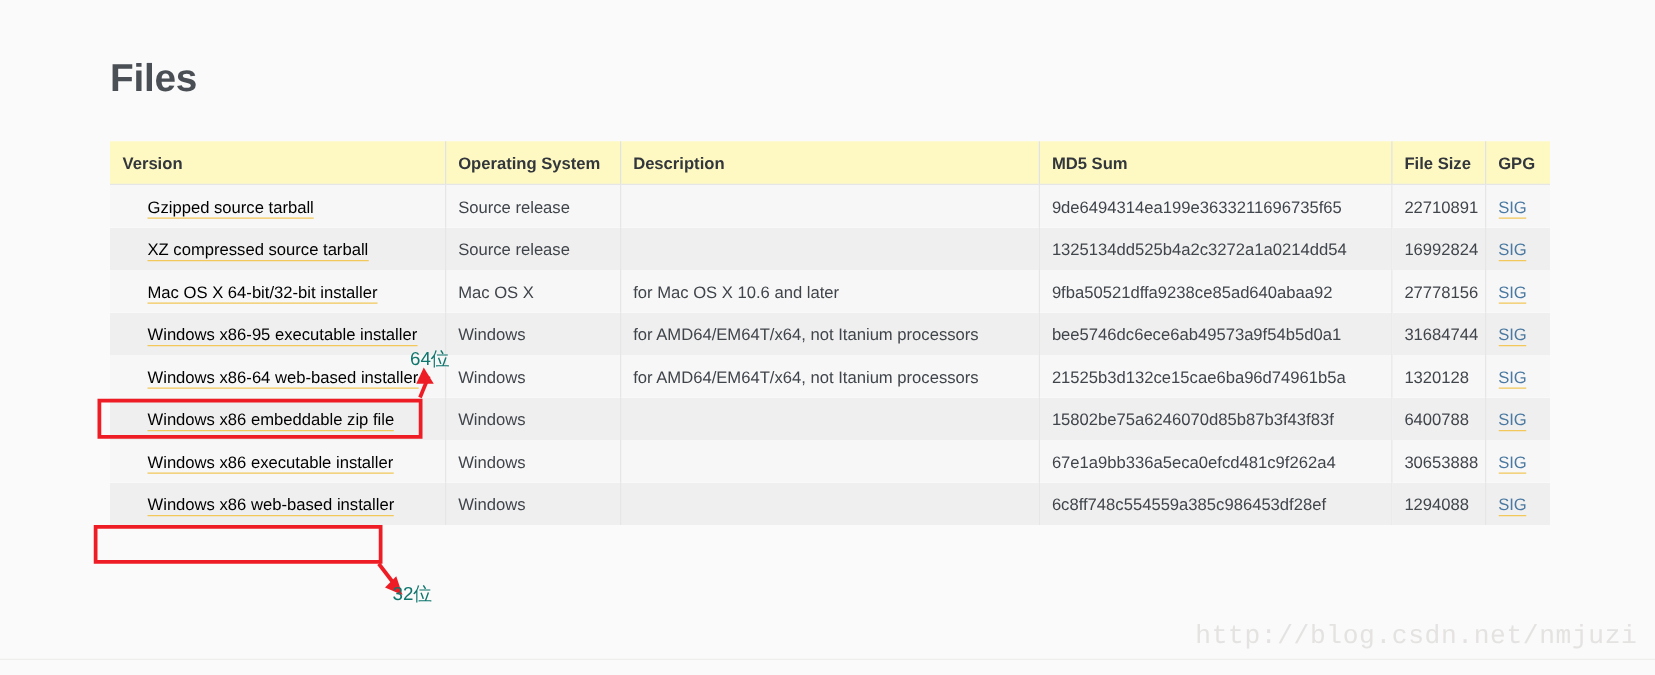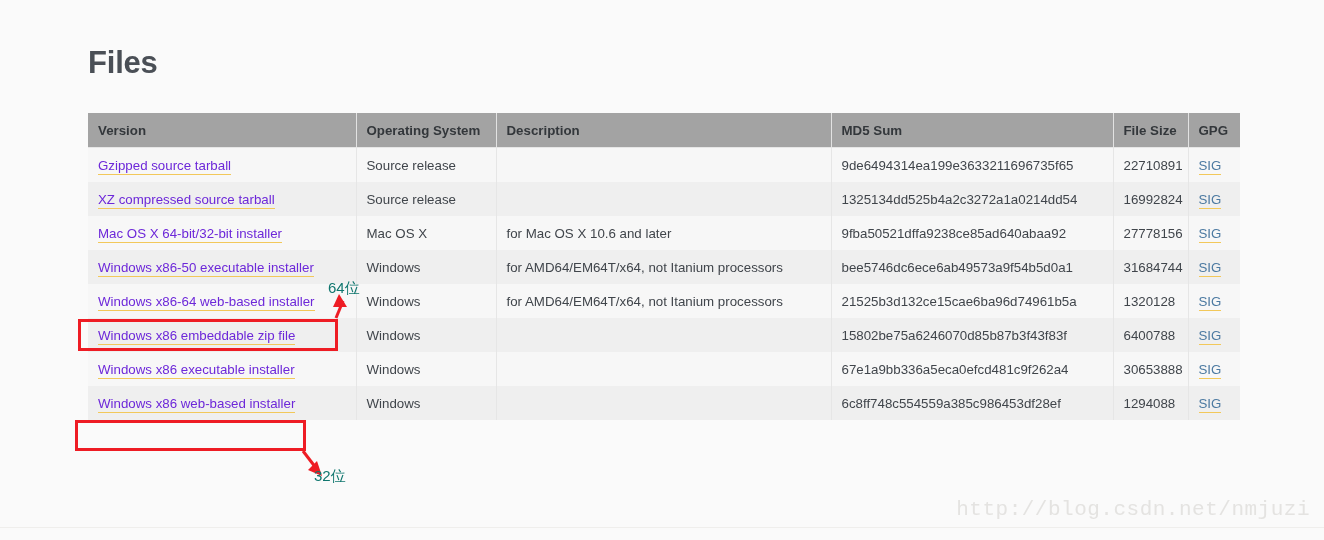--- a/index.html
+++ b/index.html
@@ -49,21 +49,21 @@
     color: #3d4349;
   }
   table.files-table col.c-version  { width: 268px; }
   table.files-table col.c-os       { width: 140px; }
   table.files-table col.c-desc     { width: 335px; }
   table.files-table col.c-md5      { width: 282px; }
   table.files-table col.c-size     { width: 75px; }
   table.files-table col.c-gpg      { width: 52px; }
 
   table.files-table thead th {
-    background: #a3a3a3;
+    background: #fef9c3;
     text-align: left;
     font-weight: bold;
     font-size: 13.3px;
     color: #33373b;
     padding: 9px 10px 9px 10px;
     height: 16px;
     vertical-align: middle;
     border-right: 1px solid #e2e2e2;
     border-bottom: 1px solid #e6e6e6;
   }
@@ -78,24 +78,25 @@
     color: #40454b;
     white-space: nowrap;
     overflow: hidden;
   }
   table.files-table tbody td:last-child { border-right: none; }
 
   table.files-table tbody tr.row-odd  td { background: #f7f7f7; }
   table.files-table tbody tr.row-even td { background: #efefef; }
 
   a.tbl-link {
-    color: #6d28d9;
+    color: #000000;
     text-decoration: none;
     border-bottom: 1px solid #f2c85a;
     padding-bottom: 1px;
+    margin-left: 20px;
   }
   a.sig-link {
     color: #4b79a1;
     text-decoration: none;
     border-bottom: 1px solid #f2c85a;
     padding-bottom: 1px;
   }
 
   
   .annot-layer {
@@ -197,21 +198,21 @@
           </tr>
           <tr class="row-odd">
             <td><a class="tbl-link" href="#">Mac OS X 64-bit/32-bit installer</a></td>
             <td>Mac OS X</td>
             <td>for Mac OS X 10.6 and later</td>
             <td>9fba50521dffa9238ce85ad640abaa92</td>
             <td>27778156</td>
             <td><a class="sig-link" href="#">SIG</a></td>
           </tr>
           <tr class="row-even">
-            <td><a class="tbl-link" href="#">Windows x86-50 executable installer</a></td>
+            <td><a class="tbl-link" href="#">Windows x86-95 executable installer</a></td>
             <td>Windows</td>
             <td>for AMD64/EM64T/x64, not Itanium processors</td>
             <td>bee5746dc6ece6ab49573a9f54b5d0a1</td>
             <td>31684744</td>
             <td><a class="sig-link" href="#">SIG</a></td>
           </tr>
           <tr class="row-odd">
             <td><a class="tbl-link" href="#">Windows x86-64 web-based installer</a></td>
             <td>Windows</td>
             <td>for AMD64/EM64T/x64, not Itanium processors</td>

